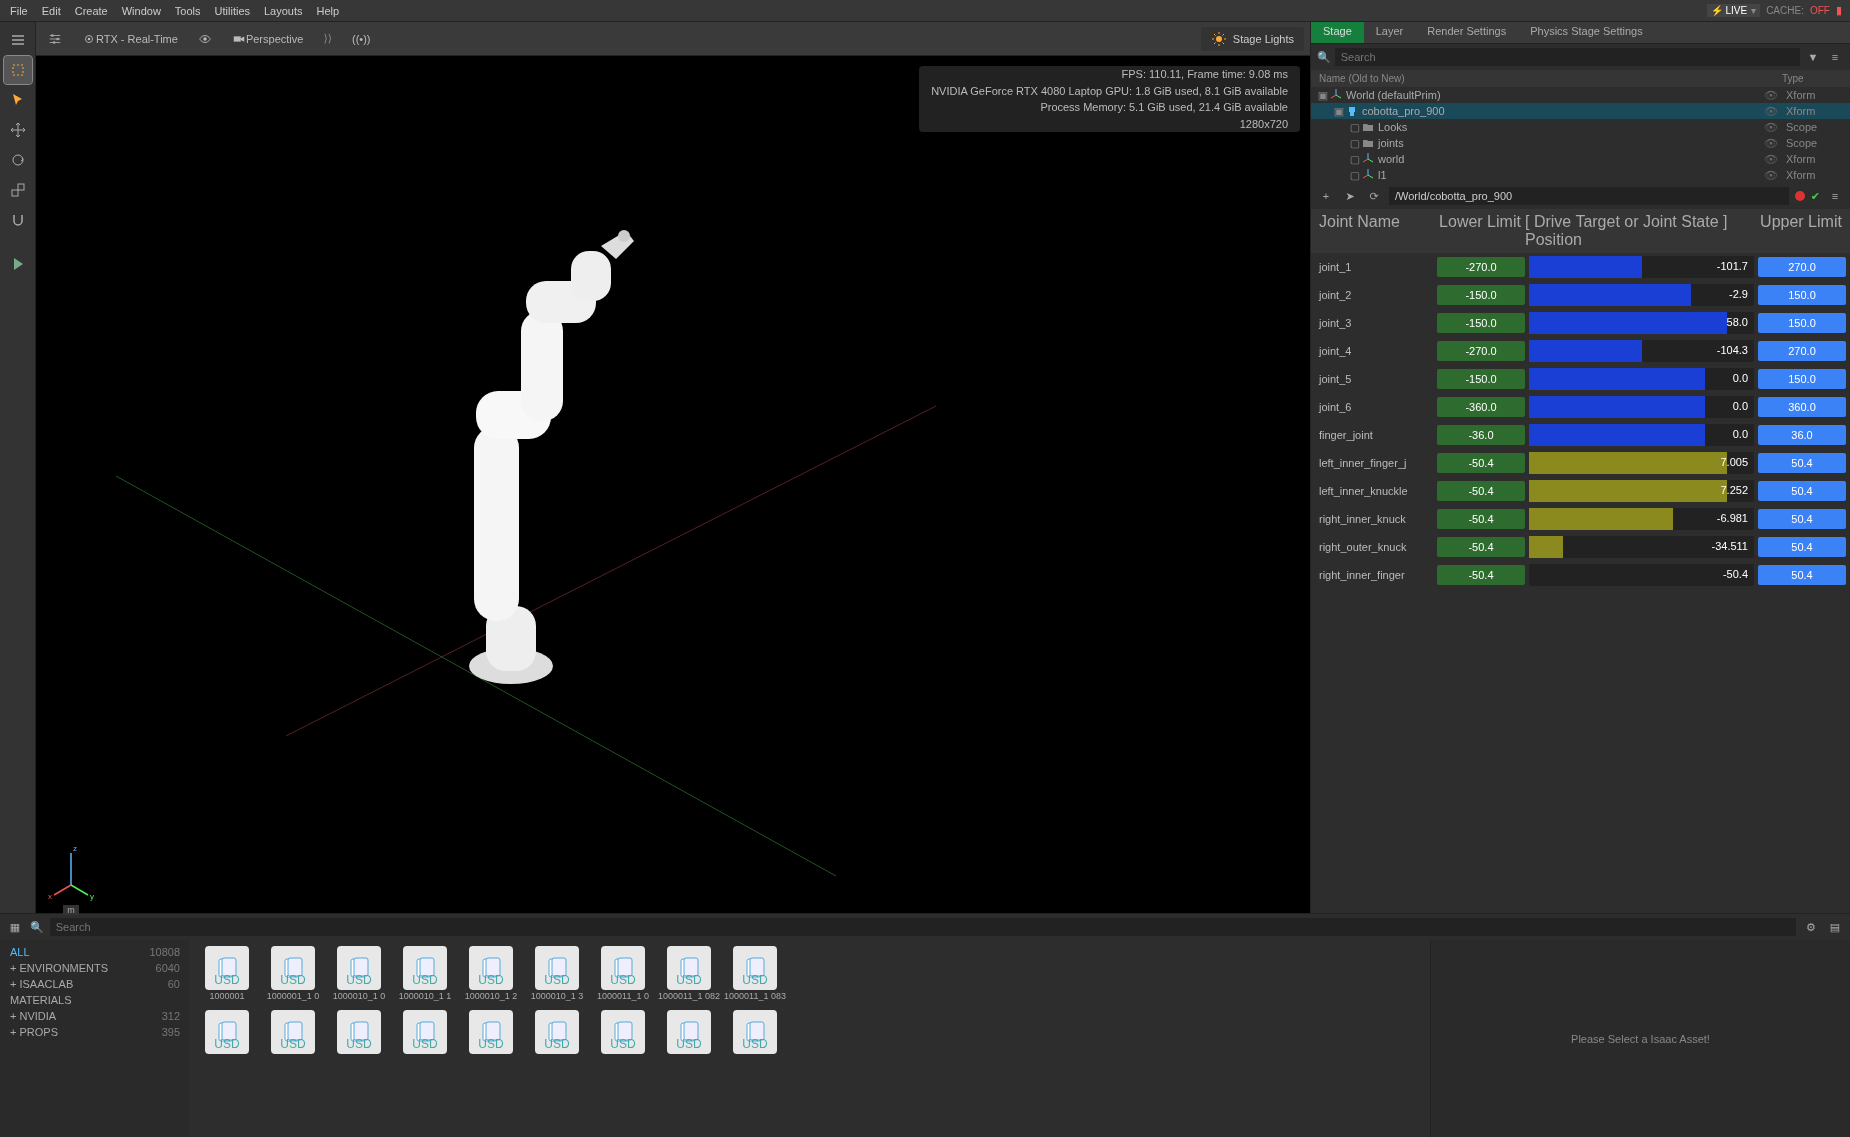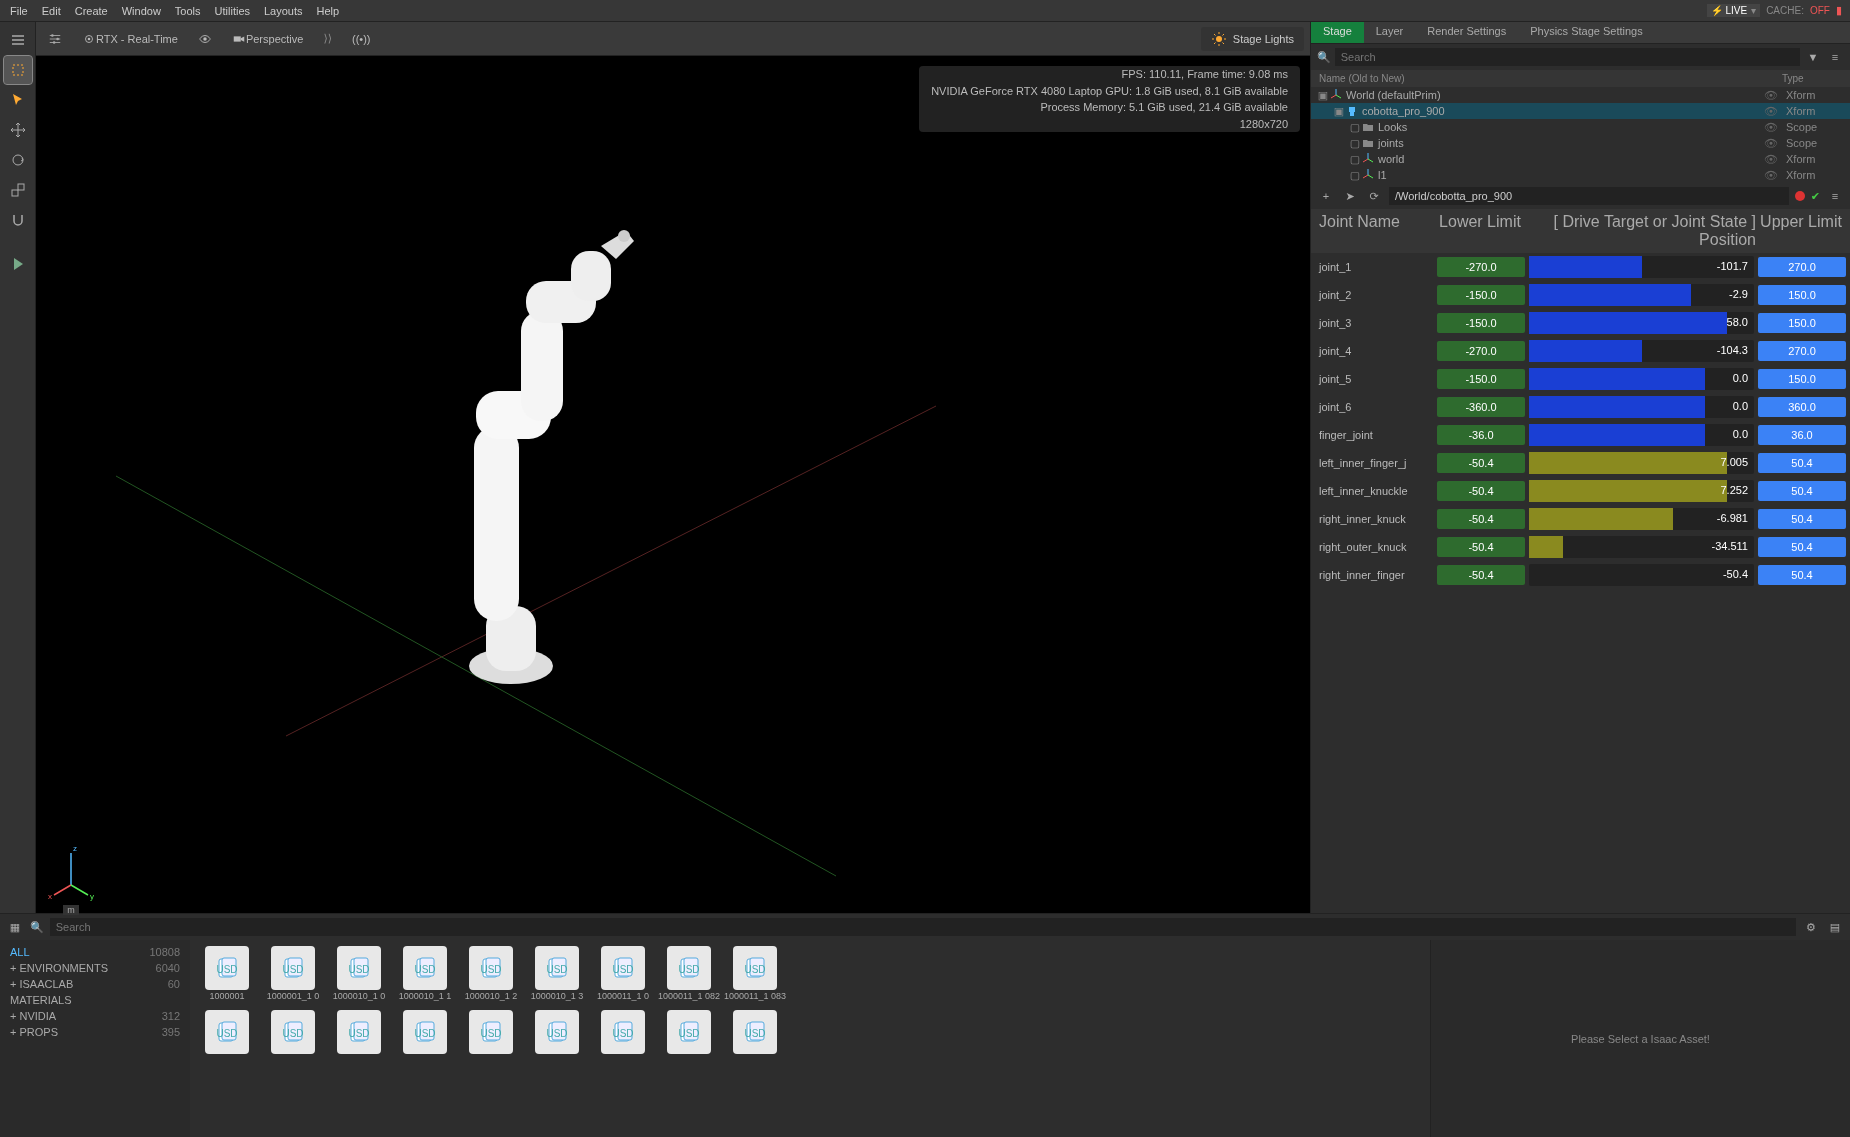--- a/index.html
+++ b/index.html
@@ -46,21 +46,21 @@
 .tree-row .type { width:60px; color:#888; }
 .tree-row.sel { background:#1a4a5a; }
 .prop-tabs { display:flex; background:#3a3a3a; border-bottom:1px solid #222; height:22px; }
 .prop-tab { padding:3px 8px; cursor:pointer; color:#aaa; font-size:10px; white-space:nowrap; }
 .prop-tab.active { background:#2a2a2a; color:#ddd; }
 .inspector-bar { display:flex; align-items:center; padding:4px 6px; gap:6px; background:#2d2d2d; }
 .inspector-bar input { flex:1; background:#222; border:none; color:#ccc; padding:3px 6px; font-size:11px; outline:none; }
 .insp-hdr { display:flex; background:#353535; padding:4px 4px; font-size:16px; color:#aaa; }
 .insp-hdr .c1 { width:120px; padding-left:4px;}
 .insp-hdr .c2 { width:90px; text-align:center;}
-.insp-hdr .c3 { flex:1; text-align:right;}
+.insp-hdr .c3 { flex:1; text-align:left;}
 .insp-hdr .c4 { width:90px; text-align:center;}
 .joint-row { display:flex; align-items:center; padding:3px 4px; gap:2px; }
 .joint-row .jname { width:120px; padding-left:4px; color:#bbb; font-size:11px; overflow:hidden; text-overflow:ellipsis; }
 .joint-row .limit { width:88px; text-align:center; padding:4px 0; border-radius:2px; font-size:11px; }
 .joint-row .limit.lower { background:#2e6b2e; color:#fff; }
 .joint-row .limit.upper { background:#3b82f6; color:#fff; }
 .joint-row .slider { flex:1; height:22px; background:#222; position:relative; border-radius:2px; margin:0 2px; }
 .joint-row .slider .fill { position:absolute; top:0; bottom:0; background:#1a3fd4; }
 .joint-row .slider.olive .fill { background:#8a8a1f; }
 .joint-row .slider .val { position:absolute; right:6px; top:4px; color:#fff; font-size:11px; }
@@ -71,21 +71,21 @@
 .asset-bar { display:flex; align-items:center; padding:4px 6px; gap:6px; background:#2d2d2d; }
 .asset-bar input { flex:1; background:#222; border:none; color:#ccc; padding:3px 6px; font-size:11px; outline:none; }
 .asset-body { flex:1; display:flex; }
 .asset-cats { width:190px; background:#2a2a2a; padding:4px 0; overflow:hidden; }
 .cat-row { display:flex; justify-content:space-between; padding:2px 10px; font-size:11px; color:#aaa; cursor:pointer; }
 .cat-row.all { color:#5bf; }
 .cat-row .count { color:#777; }
 .asset-grid { flex:1; background:#2d2d2d; padding:6px; display:flex; flex-wrap:wrap; gap:4px; align-content:flex-start; position:relative; overflow:hidden;}
 .asset-item { width:62px; display:flex; flex-direction:column; align-items:center; cursor:pointer; }
 .asset-thumb { width:44px; height:44px; background:#e8e8e8; border-radius:4px; display:flex; align-items:center; justify-content:center; position:relative; }
-.asset-thumb .usd { font-size:10px; color:#4aa; position:absolute; bottom:15px; }
+.asset-thumb .usd { font-size:12px; color:#4aa; position:absolute; bottom:3px; }
 .asset-lbl { font-size:9px; color:#aaa; text-align:center; margin-top:2px; line-height:1.1; word-break:break-all; }
 .asset-detail { width:420px; background:#2a2a2a; display:flex; align-items:center; justify-content:center; color:#888; font-size:11px; border-left:1px solid #222;}
 .icon-btn { width:18px; height:18px; display:flex; align-items:center; justify-content:center; cursor:pointer; color:#aaa; }
 .small-dot { width:10px;height:10px;border-radius:50%; }
 </style>
 </head>
 <body>
 
 <div class="menubar">
   <div class="left" id="menu-items">

